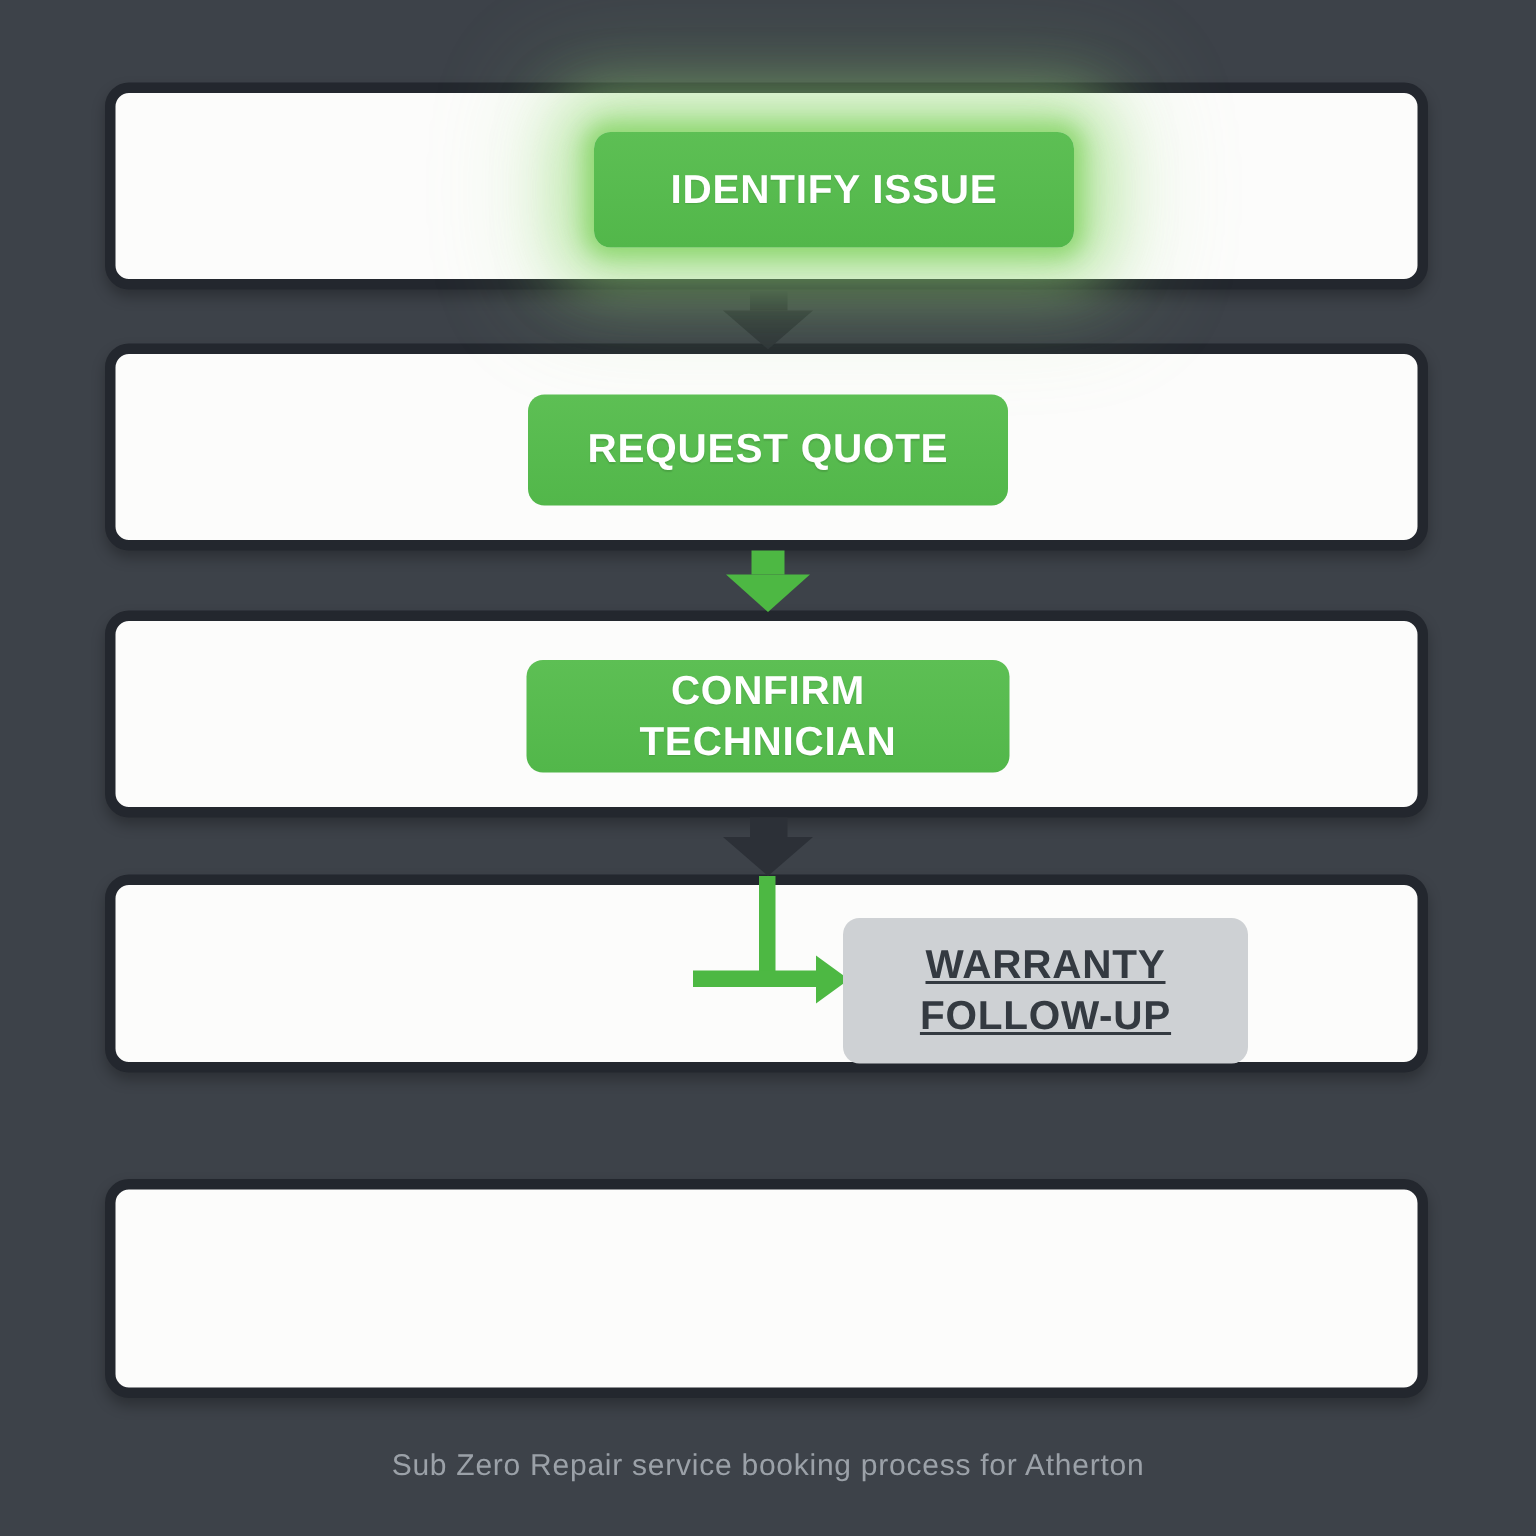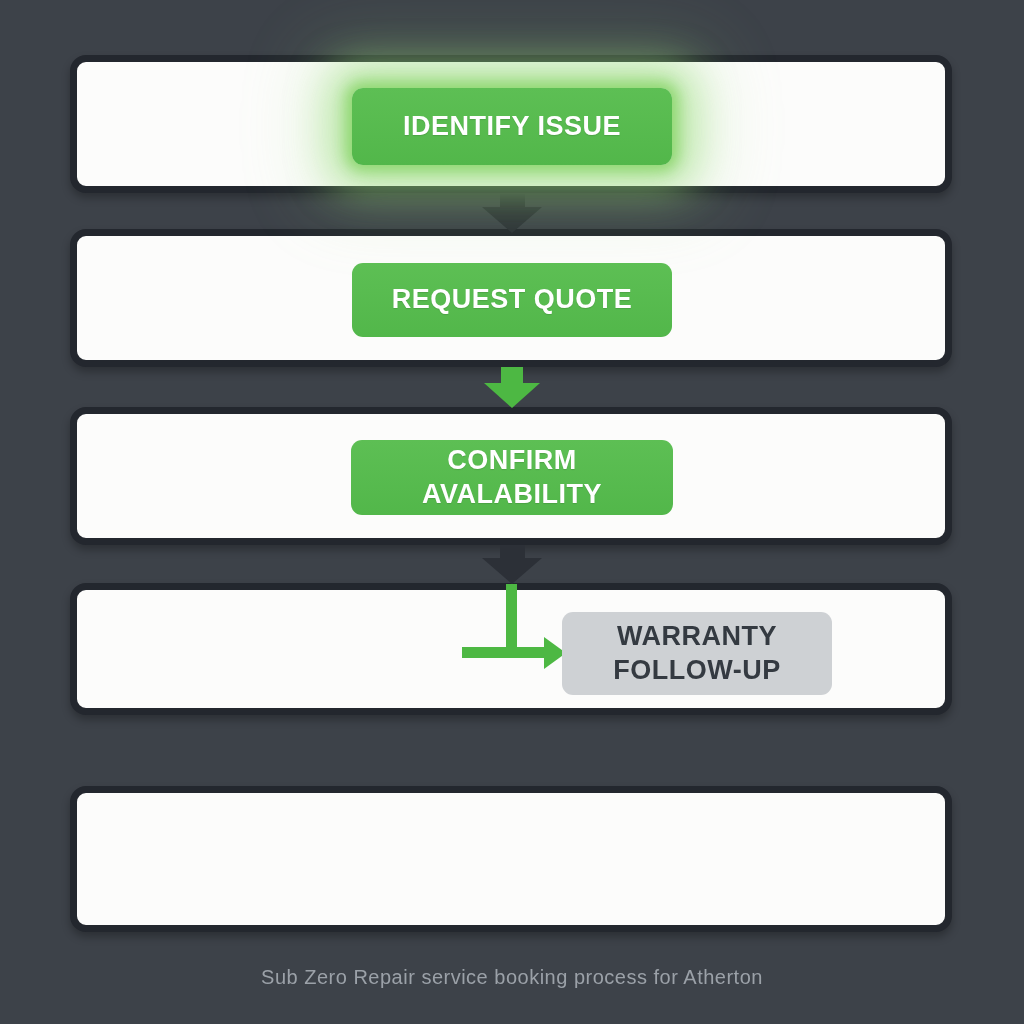--- a/index.html
+++ b/index.html
@@ -56,26 +56,27 @@
   }
   .btn.gray {
     background: #ced1d4;
     color: #343a41;
   }
   .btn.glow {
     box-shadow:
       0 0 14px 6px rgba(140, 214, 110, 0.95),
       0 0 38px 24px rgba(150, 220, 120, 0.55),
       0 0 70px 42px rgba(160, 225, 130, 0.22);
+    margin-left: 44px;
   }
   .btn-identify   { left: 352px; top: 88px;  width: 320px; height: 77px; }
   .btn-quote      { left: 352px; top: 263px; width: 320px; height: 74px; }
   .btn-confirm    { left: 351px; top: 440px; width: 322px; height: 75px; }
   .btn-technician { left: 192px; top: 612px; width: 271px; height: 81px; }
-  .btn-warranty   { left: 562px; top: 612px; width: 270px; height: 83px; }
+  .btn-warranty   { left: 562px; top: 612px; width: 270px; height: 97px; text-decoration: underline; }
 
   
   .arrow-down {
     position: absolute;
     display: flex;
     flex-direction: column;
     align-items: center;
     width: 60px;
     left: 482px;
   }
@@ -153,21 +154,21 @@
   <div class="elbow-h"></div>
   <div class="elbow-head"></div>
 
   <div class="btn green glow btn-identify">
     <span>IDENTIFY ISSUE</span>
   </div>
   <div class="btn green btn-quote">
     <span>REQUEST QUOTE</span>
   </div>
   <div class="btn green btn-confirm">
-    <span>CONFIRM AVALABILITY</span>
+    <span>CONFIRM TECHNICIAN</span>
   </div>
   <div class="btn gray btn-warranty">
     <span>WARRANTY FOLLOW-UP</span>
   </div>
 
   <div class="caption">Sub Zero Repair service booking process for Atherton</div>
 
 </div>
 
 </body></html>

